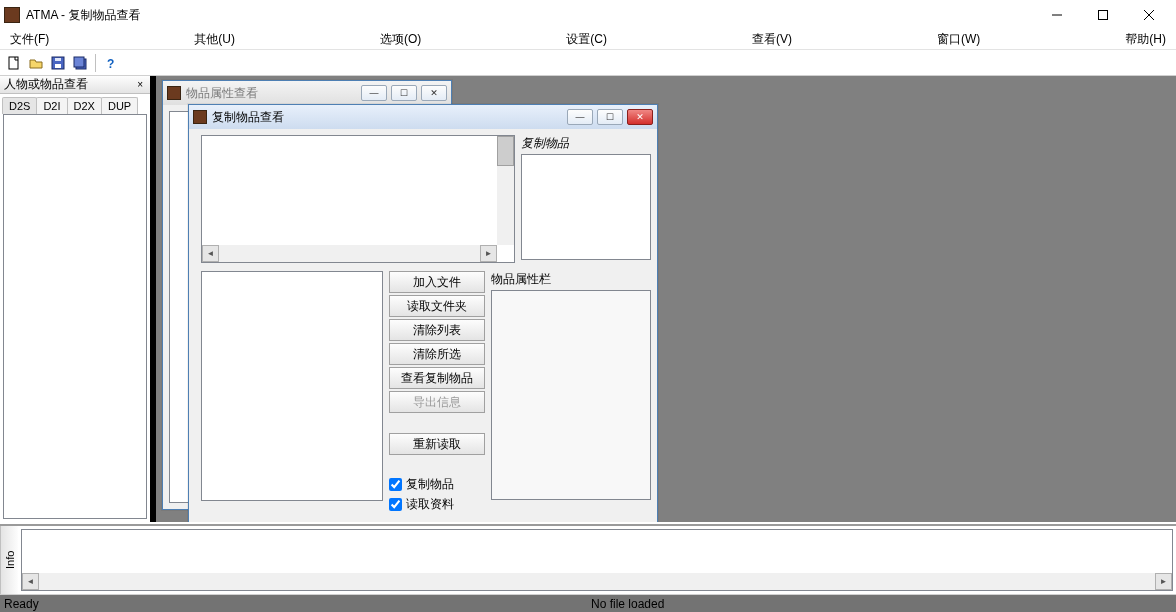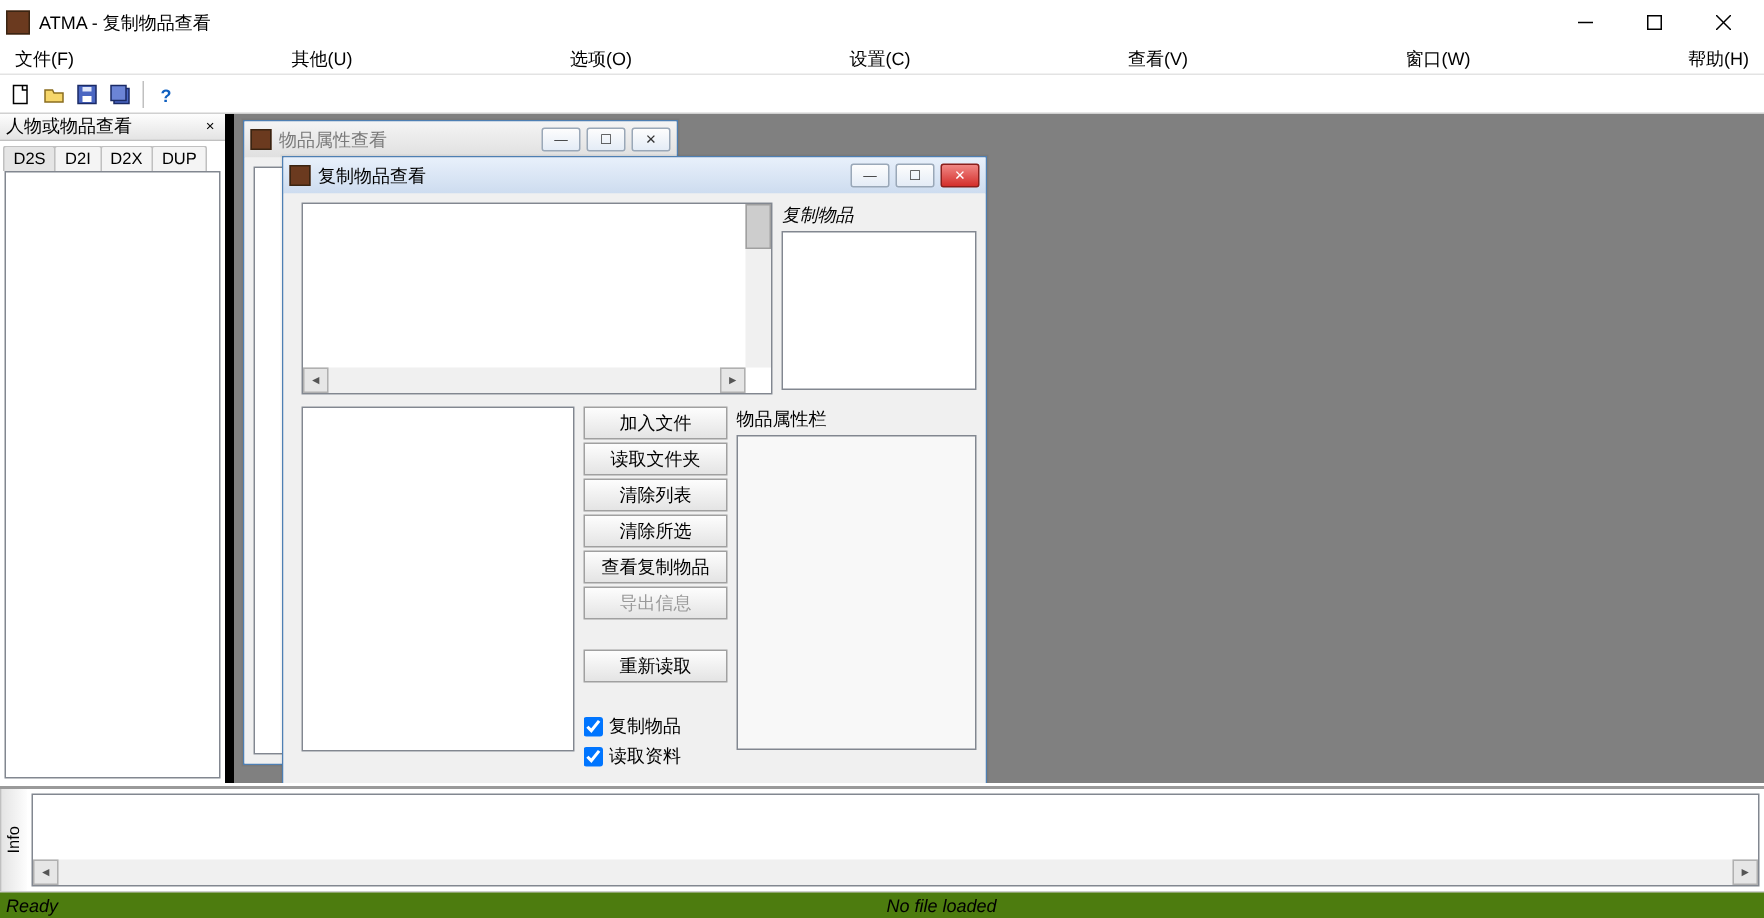--- a/index.html
+++ b/index.html
@@ -74,21 +74,21 @@
 
   
   .bottompanel { position: absolute; left: 0; right: 0; bottom: 18px; height: 70px; background: #fff; border-top: 2px solid #9a9a9a; display: flex; }
   .bottompanel .infotab { width: 18px; background: linear-gradient(90deg,#fdfdfd,#e4e4e4); border-right: 1px solid #c0c0c0; writing-mode: vertical-rl; text-align: center; font-size: 11px; display: flex; align-items: center; justify-content: center; transform: rotate(180deg); cursor: pointer; }
   .bottompanel .content { flex: 1; border: 1px solid #828790; margin: 3px; background: #fff; position: relative; }
   .bottompanel .content .hscroll { position: absolute; left: 0; right: 0; bottom: 0; height: 17px; background: #f0f0f0; display: flex; }
   .bottompanel .content .hscroll .arrow { width: 17px; background: #e6e6e6; border: 1px solid #b0b0b0; display:flex;align-items:center;justify-content:center;font-size:8px;color:#555;}
   .bottompanel .content .hscroll .track { flex: 1; }
 
   
-  .statusbar { position: absolute; left: 0; right: 0; bottom: 0; height: 18px; background: #4d7c0f; border-top: 1px solid #d0d0d0; display: flex; align-items: center; font-size: 12px; font-style: italic; }
+  .statusbar { position: absolute; left: 0; right: 0; bottom: 0; height: 18px; background: #737373; border-top: 1px solid #d0d0d0; display: flex; align-items: center; font-size: 12px; }
   .statusbar .sb-left { width: 587px; padding-left: 4px; }
   .statusbar .sb-right { flex: 1; padding-left: 4px; }
 
 </style>
 </head>
 <body>
 
 <div class="titlebar">
   <div class="app-icon"></div>
   <div class="title">ATMA - 复制物品查看</div>

